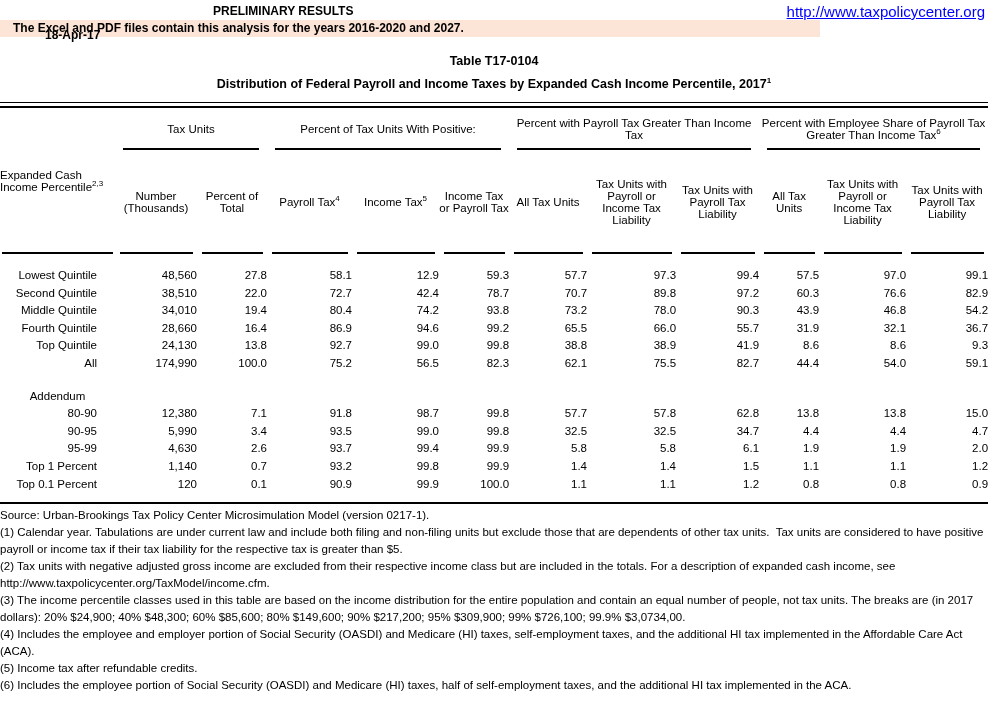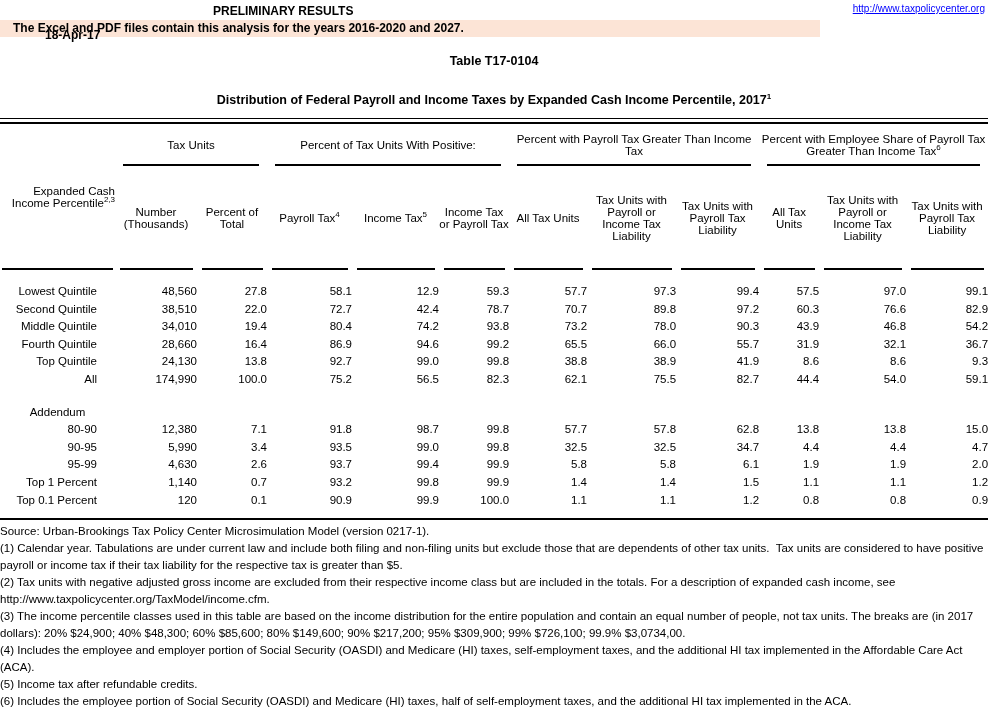--- a/index.html
+++ b/index.html
@@ -10,34 +10,34 @@
     color: #000;
     font-family: "Liberation Sans", sans-serif;
     overflow: hidden;
   }
   sup { font-size: 8px; line-height: 0; }
 
   
   .topbar { position: relative; height: 20px; font-size: 12px; font-weight: bold; }
   .topbar .date   { position: absolute; left: 45px;  top: 4px; margin-top: 24px; }
   .topbar .status { position: absolute; left: 213px; top: 4px; }
-  .topbar .site   { position: absolute; right: 3px;  top: 3px; color: #0000FF; text-decoration: underline; font-weight: normal; font-size: 10px; }
+  .topbar .site   { position: absolute; right: 3px;  top: 3px; color: #0000FF; text-decoration: underline; font-weight: normal; font-size: 15px; }
 
   .notice-band {
     width: 820px; height: 17px;
     background: #FCE4D6;
     font-size: 12px; font-weight: bold;
     padding: 1px 2px 0 13px;
     white-space: nowrap; overflow: hidden;
   }
 
   
   .titles { text-align: center; margin-top: 17px; }
   .titles .t1 { font-size: 12.5px; font-weight: bold; }
-  .titles .t2 { font-size: 12.5px; font-weight: bold; margin-top: 25px; }
+  .titles .t2 { font-size: 12.5px; font-weight: bold; margin-top: 9px; }
 
   
   .top-double-rule {
     margin-top: 11px;
     height: 6px;
     border-top: 1.5px solid #000;
     border-bottom: 2px solid #000;
   }
   .bottom-rule { border-top: 2px solid #000; height: 2px; }
 
@@ -55,21 +55,21 @@
 
   .useg {
     background-image: linear-gradient(#000, #000);
     background-repeat: no-repeat;
     background-position: bottom center;
     background-size: calc(100% - 9px) 2px;
   }
   .useg-wide { background-size: calc(100% - 16px) 2px; }
   .useg-full { background-size: calc(100% - 4px) 2px; }
 
-  th.row-head { text-align: right; padding: 0 4px; }
+  th.row-head { text-align: left; padding: 0 4px; }
 
   tbody td { text-align: right; padding-right: 10px; height: 17.6px; line-height: 1; }
   tbody th.rowlabel {
     text-align: right; padding-right: 18px;
     font-weight: normal; height: 17.6px; line-height: 1;
     white-space: nowrap;
   }
   tr.lead-spacer td { height: 13px; }
   tr.gap-row td { height: 15px; }
   tr.end-spacer td { height: 9px; }

